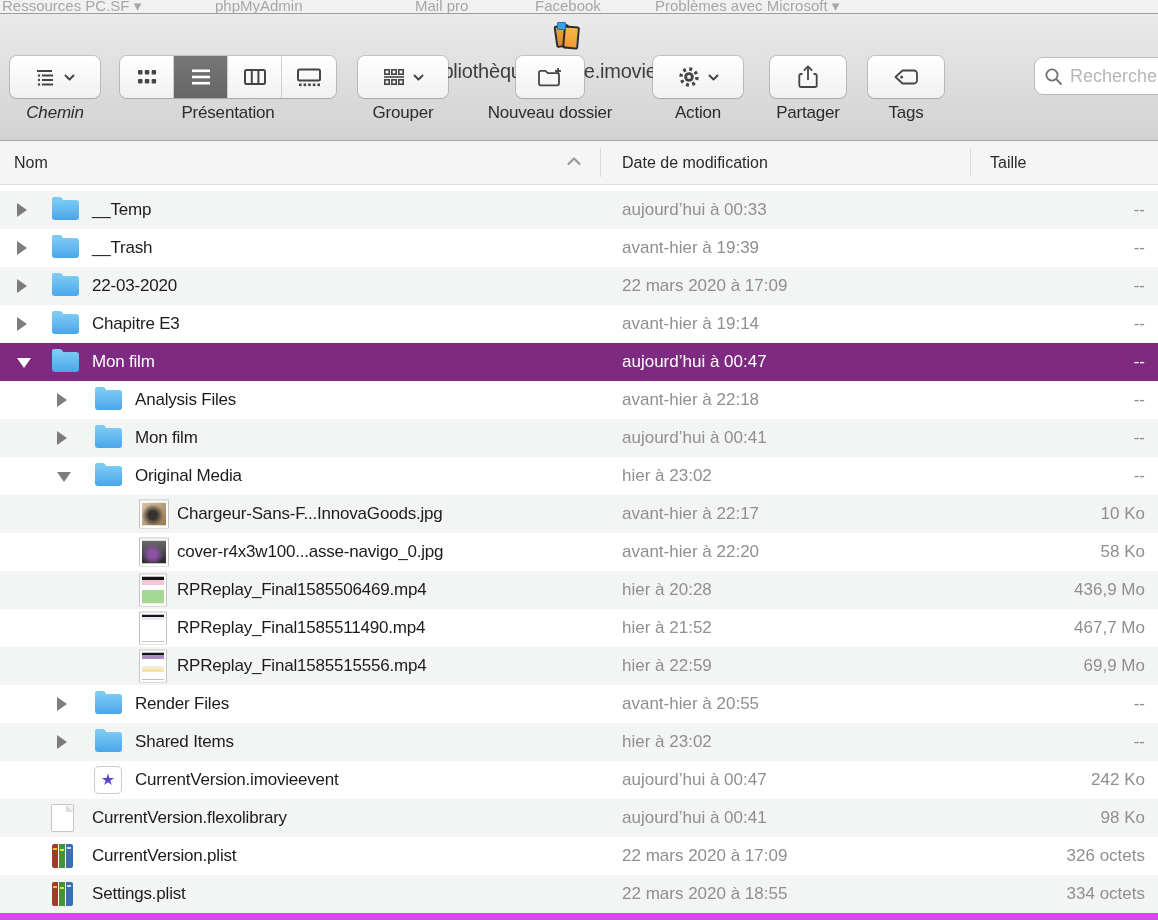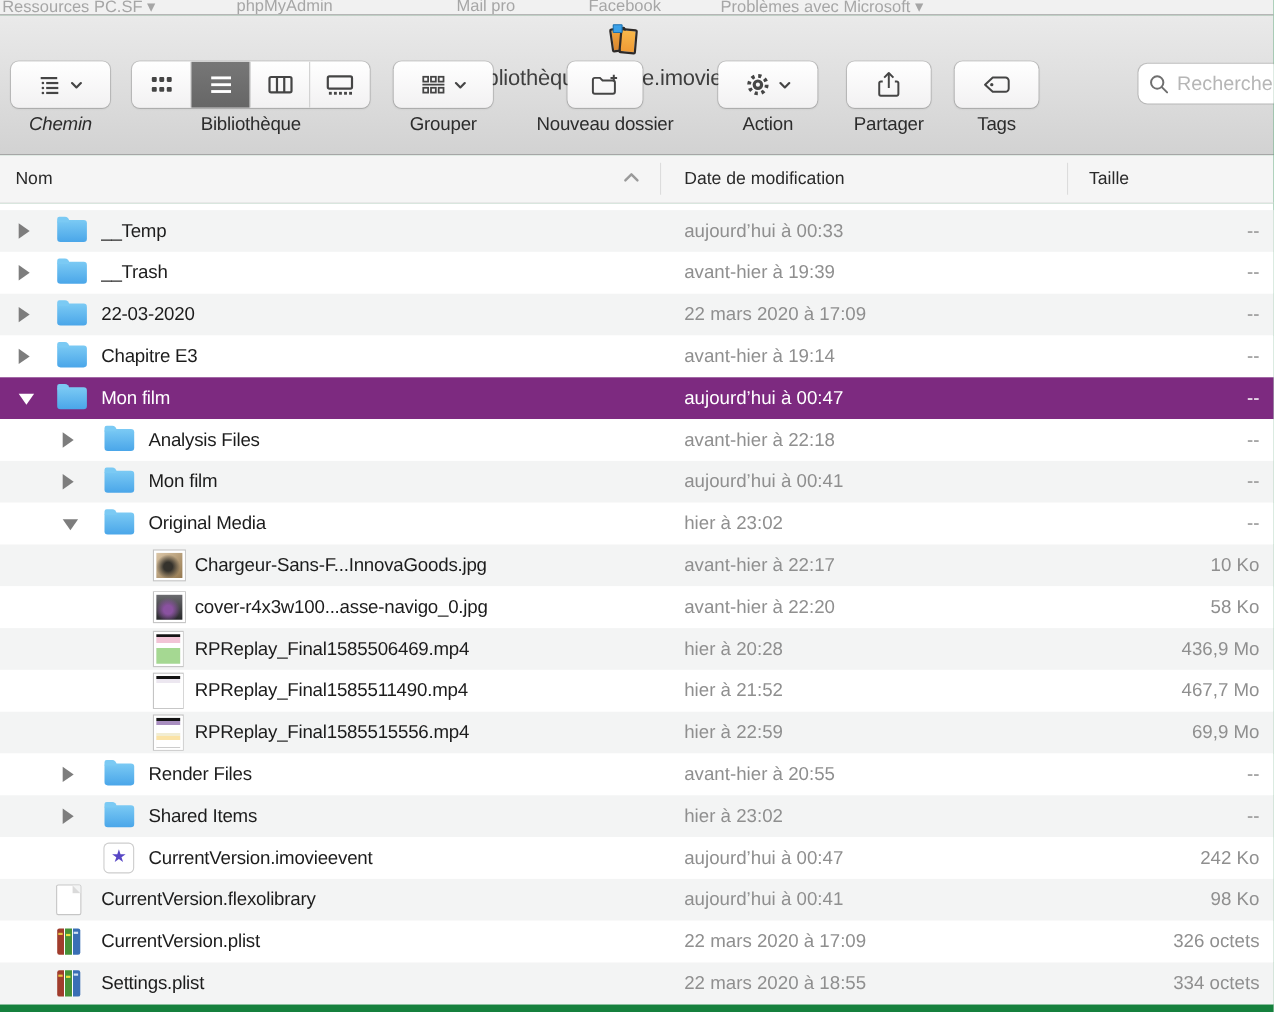--- a/index.html
+++ b/index.html
@@ -1,18 +1,18 @@
 <!DOCTYPE html>
 <html><head>
 <meta charset="utf-8">
 <style>
   * { margin:0; padding:0; box-sizing:border-box; }
   html,body { width:1158px; height:920px; overflow:hidden; }
   body { font-family:"Liberation Sans","DejaVu Sans",sans-serif; background:#fff; }
-  .screen { position:relative; width:1158px; height:920px; overflow:hidden; background:#15803d; }
+  .screen { position:relative; width:1158px; height:920px; overflow:hidden; background:#d946ef; }
 
   
   .bookmarks-strip { position:relative; height:14px; background:#f1f1f1; overflow:hidden; border-bottom:1px solid #9d9d9d; }
   .bm { position:absolute; top:-3px; font-size:15px; color:#a6a6a6; white-space:nowrap; }
 
   
   .chrome { position:relative; height:127px; background:linear-gradient(#eaeaea,#d2d2d2); border-bottom:1px solid #a6a6a6; }
   .titlebar { position:relative; height:41px; }
   .window-title { position:absolute; left:425px; top:8px; display:flex; align-items:center; gap:9px;flex-direction:column; }
   .title-text { font-size:20px; font-weight:500; color:#3e3e3e; letter-spacing:-0.2px; }
@@ -188,21 +188,21 @@
               <g fill="#454545">
                   <rect x="3" y="16.5" width="2.6" height="2.6"></rect>
                   <rect x="7.6" y="16.5" width="2.6" height="2.6"></rect>
                   <rect x="12.2" y="16.5" width="2.6" height="2.6"></rect>
                   <rect x="16.8" y="16.5" width="2.6" height="2.6"></rect>
                   <rect x="21.4" y="16.5" width="2.6" height="2.6"></rect>
                 </g>
             </svg>
           </div>
         </div>
-        <div class="tlabel">Bibliothèque</div>
+        <div class="tlabel">Présentation</div>
       </div>
 
       <div class="tgroup" style="left:358px; width:90px;">
         <div class="tbtn" style="left:0; width:90px;">
           <svg width="24" height="20" viewBox="0 0 24 20">
             <g fill="none" stroke="#454545" stroke-width="1.6">
               <rect x="2.8" y="2.8" width="4.4" height="4.4"></rect>
                 <rect x="9.8" y="2.8" width="4.4" height="4.4"></rect>
                 <rect x="16.8" y="2.8" width="4.4" height="4.4"></rect>
               <rect x="2.8" y="12.8" width="4.4" height="4.4"></rect>

